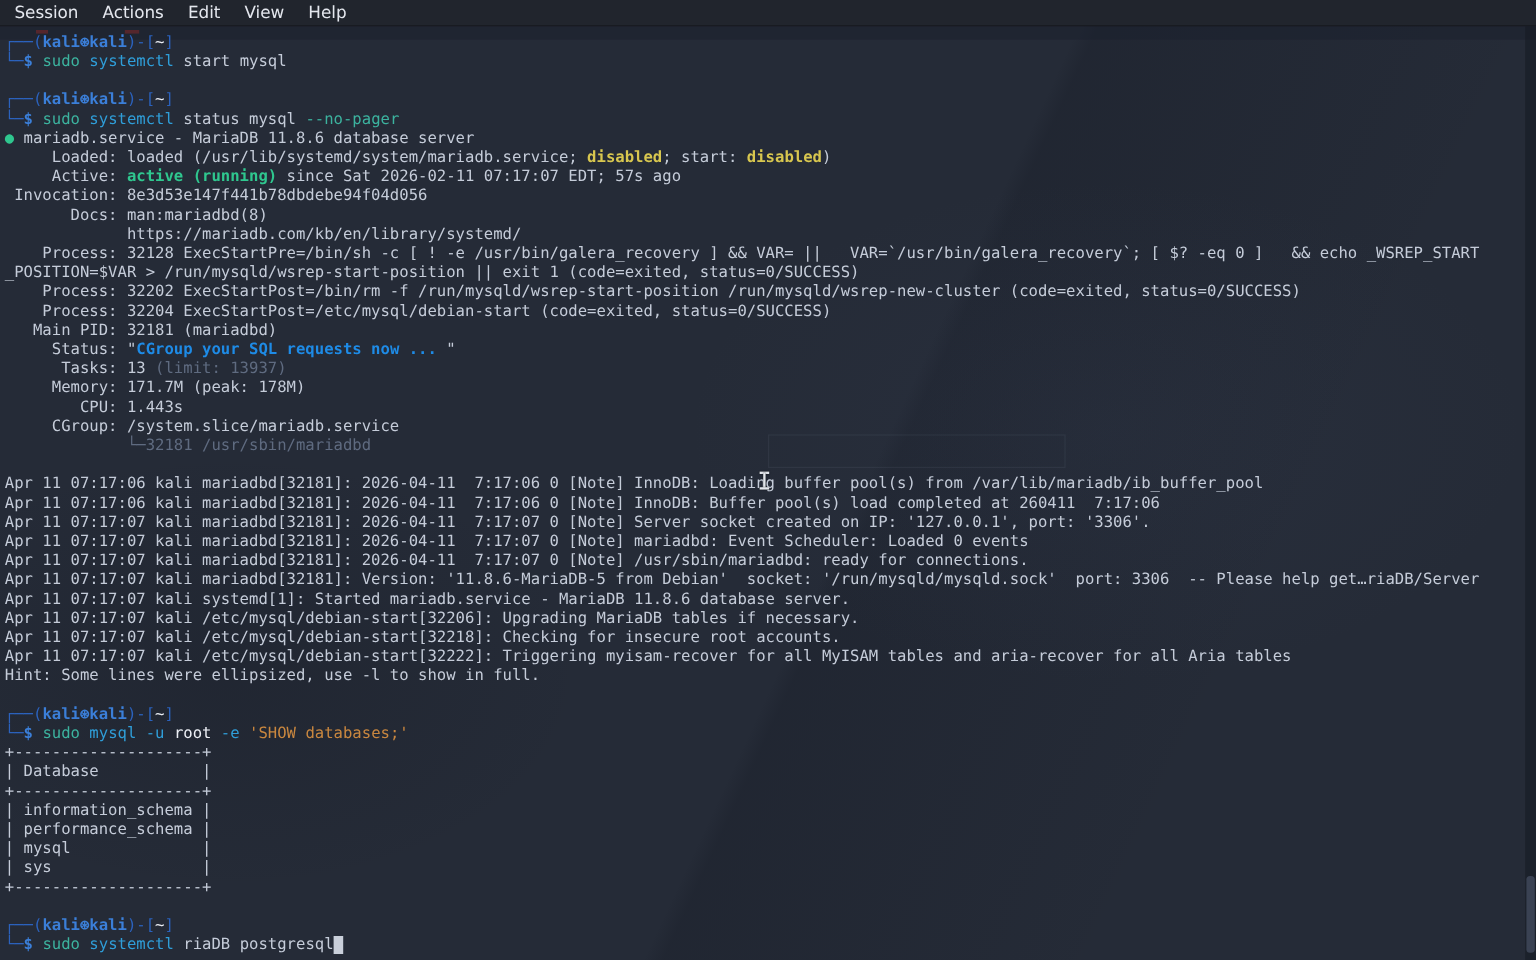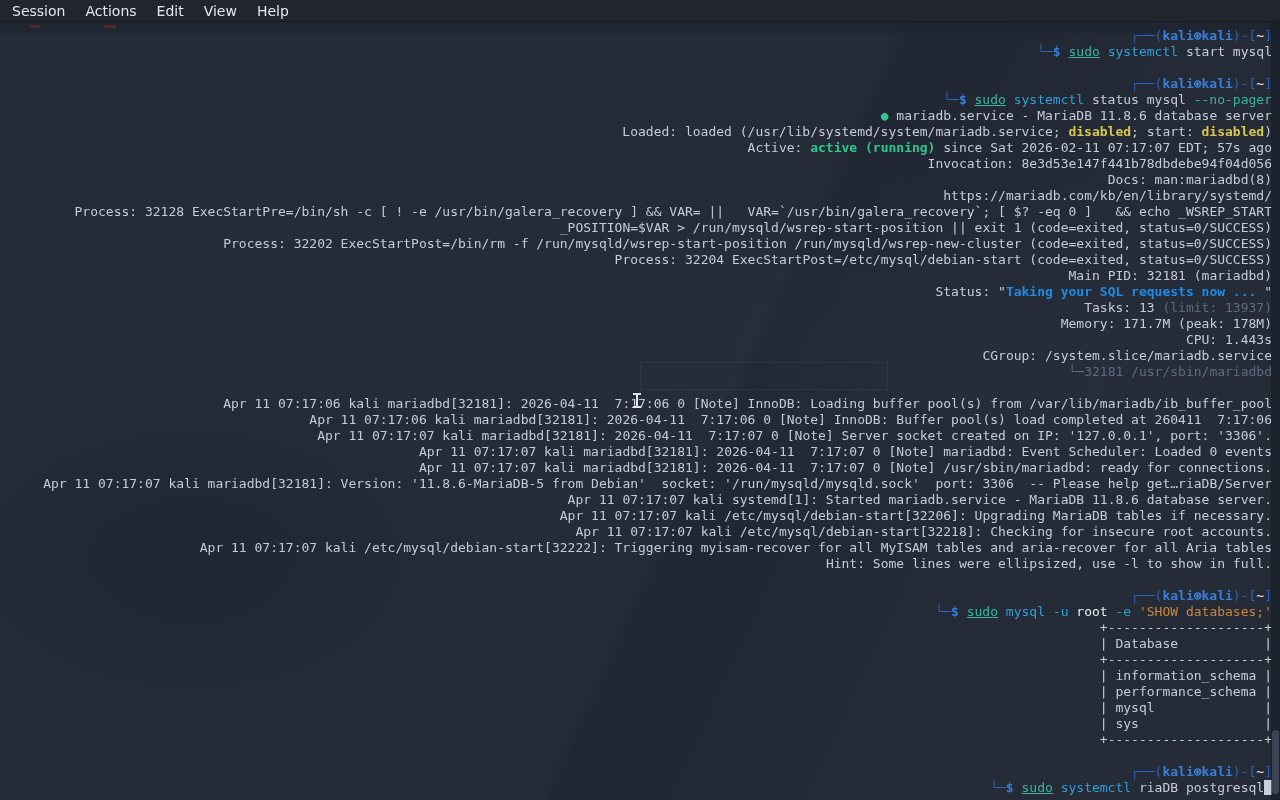--- a/index.html
+++ b/index.html
@@ -27,27 +27,27 @@
   .topband { position:absolute; top:22px; left:0; width:1280px; height:11px;
     background:rgba(28,33,45,0.55); }
   .speck { position:absolute; height:3px; background:rgba(150,40,40,0.45); }
   .ghostbox { position:absolute; left:640px; top:362px; width:248px; height:28px;
     border:1px solid rgba(140,150,170,0.10); }
   .term {
     position:absolute; top:22px; left:0; width:1272px; height:778px;
     padding:6px 0 0 4px;
     font-size:13px; line-height:16px; color:#c5ccd9;
   }
-  .t-line { height:16px; white-space:pre;text-align:right; }
+  .t-line { height:16px; white-space:pre; }
   
   .c-def   { color:#c5ccd9; }
   .c-white { color:#edf0f6; }
   .c-frame { color:#2b62bd; }
   .c-user  { color:#3b7fd9; font-weight:bold; }
-  .c-sudo  { color:#3cb39f; text-decoration:underline; }
+  .c-sudo  { color:#3cb39f; }
   .c-cmd   { color:#2f9ed9; }
   .c-teal  { color:#3cb39f; }
   .c-str   { color:#c9873f; }
   .c-yellow{ color:#d8c74f; font-weight:bold; }
   .c-green { color:#2fc78f; font-weight:bold; }
   .c-blue  { color:#1e8be6; font-weight:bold; }
   .c-dim   { color:#5f6b80; }
   .c-block { background:#c9cfda; color:#252b37; }
   
   .scrollbar { position:absolute; top:22px; right:0; width:9px; height:778px; background:rgba(22,26,35,0.6); }
@@ -89,21 +89,21 @@
       <div class="t-line"><span class="c-def">     Loaded: loaded (/usr/lib/systemd/system/mariadb.service; </span><span class="c-yellow">disabled</span><span class="c-def">; start: </span><span class="c-yellow">disabled</span><span class="c-def">)</span></div>
       <div class="t-line"><span class="c-def">     Active: </span><span class="c-green">active (running)</span><span class="c-def"> since Sat 2026-02-11 07:17:07 EDT; 57s ago</span></div>
       <div class="t-line"><span class="c-def"> Invocation: 8e3d53e147f441b78dbdebe94f04d056</span></div>
       <div class="t-line"><span class="c-def">       Docs: man:mariadbd(8)</span></div>
       <div class="t-line"><span class="c-def">             https://mariadb.com/kb/en/library/systemd/</span></div>
       <div class="t-line"><span class="c-def">    Process: 32128 ExecStartPre=/bin/sh -c [ ! -e /usr/bin/galera_recovery ] &amp;&amp; VAR= ||   VAR=`/usr/bin/galera_recovery`; [ $? -eq 0 ]   &amp;&amp; echo _WSREP_START</span></div>
       <div class="t-line"><span class="c-def">_POSITION=$VAR &gt; /run/mysqld/wsrep-start-position || exit 1 (code=exited, status=0/SUCCESS)</span></div>
       <div class="t-line"><span class="c-def">    Process: 32202 ExecStartPost=/bin/rm -f /run/mysqld/wsrep-start-position /run/mysqld/wsrep-new-cluster (code=exited, status=0/SUCCESS)</span></div>
       <div class="t-line"><span class="c-def">    Process: 32204 ExecStartPost=/etc/mysql/debian-start (code=exited, status=0/SUCCESS)</span></div>
       <div class="t-line"><span class="c-def">   Main PID: 32181 (mariadbd)</span></div>
-      <div class="t-line"><span class="c-def">     Status: "</span><span class="c-blue">Taking your SQL requests now ...</span><span class="c-def"> "</span></div>
+      <div class="t-line"><span class="c-def">     Status: "</span><span class="c-blue">CGroup your SQL requests now ...</span><span class="c-def"> "</span></div>
       <div class="t-line"><span class="c-def">      Tasks: 13 </span><span class="c-dim">(limit: 13937)</span></div>
       <div class="t-line"><span class="c-def">     Memory: 171.7M (peak: 178M)</span></div>
       <div class="t-line"><span class="c-def">        CPU: 1.443s</span></div>
       <div class="t-line"><span class="c-def">     CGroup: /system.slice/mariadb.service</span></div>
       <div class="t-line"><span class="c-dim">             └─</span><span class="c-dim">32181 /usr/sbin/mariadbd</span></div>
       <div class="t-line">&nbsp;</div>
       <div class="t-line"><span class="c-def">Apr 11 07:17:06 kali mariadbd[32181]: 2026-04-11  7:17:06 0 [Note] InnoDB: Loading buffer pool(s) from /var/lib/mariadb/ib_buffer_pool</span></div>
       <div class="t-line"><span class="c-def">Apr 11 07:17:06 kali mariadbd[32181]: 2026-04-11  7:17:06 0 [Note] InnoDB: Buffer pool(s) load completed at 260411  7:17:06</span></div>
       <div class="t-line"><span class="c-def">Apr 11 07:17:07 kali mariadbd[32181]: 2026-04-11  7:17:07 0 [Note] Server socket created on IP: '127.0.0.1', port: '3306'.</span></div>
       <div class="t-line"><span class="c-def">Apr 11 07:17:07 kali mariadbd[32181]: 2026-04-11  7:17:07 0 [Note] mariadbd: Event Scheduler: Loaded 0 events</span></div>

